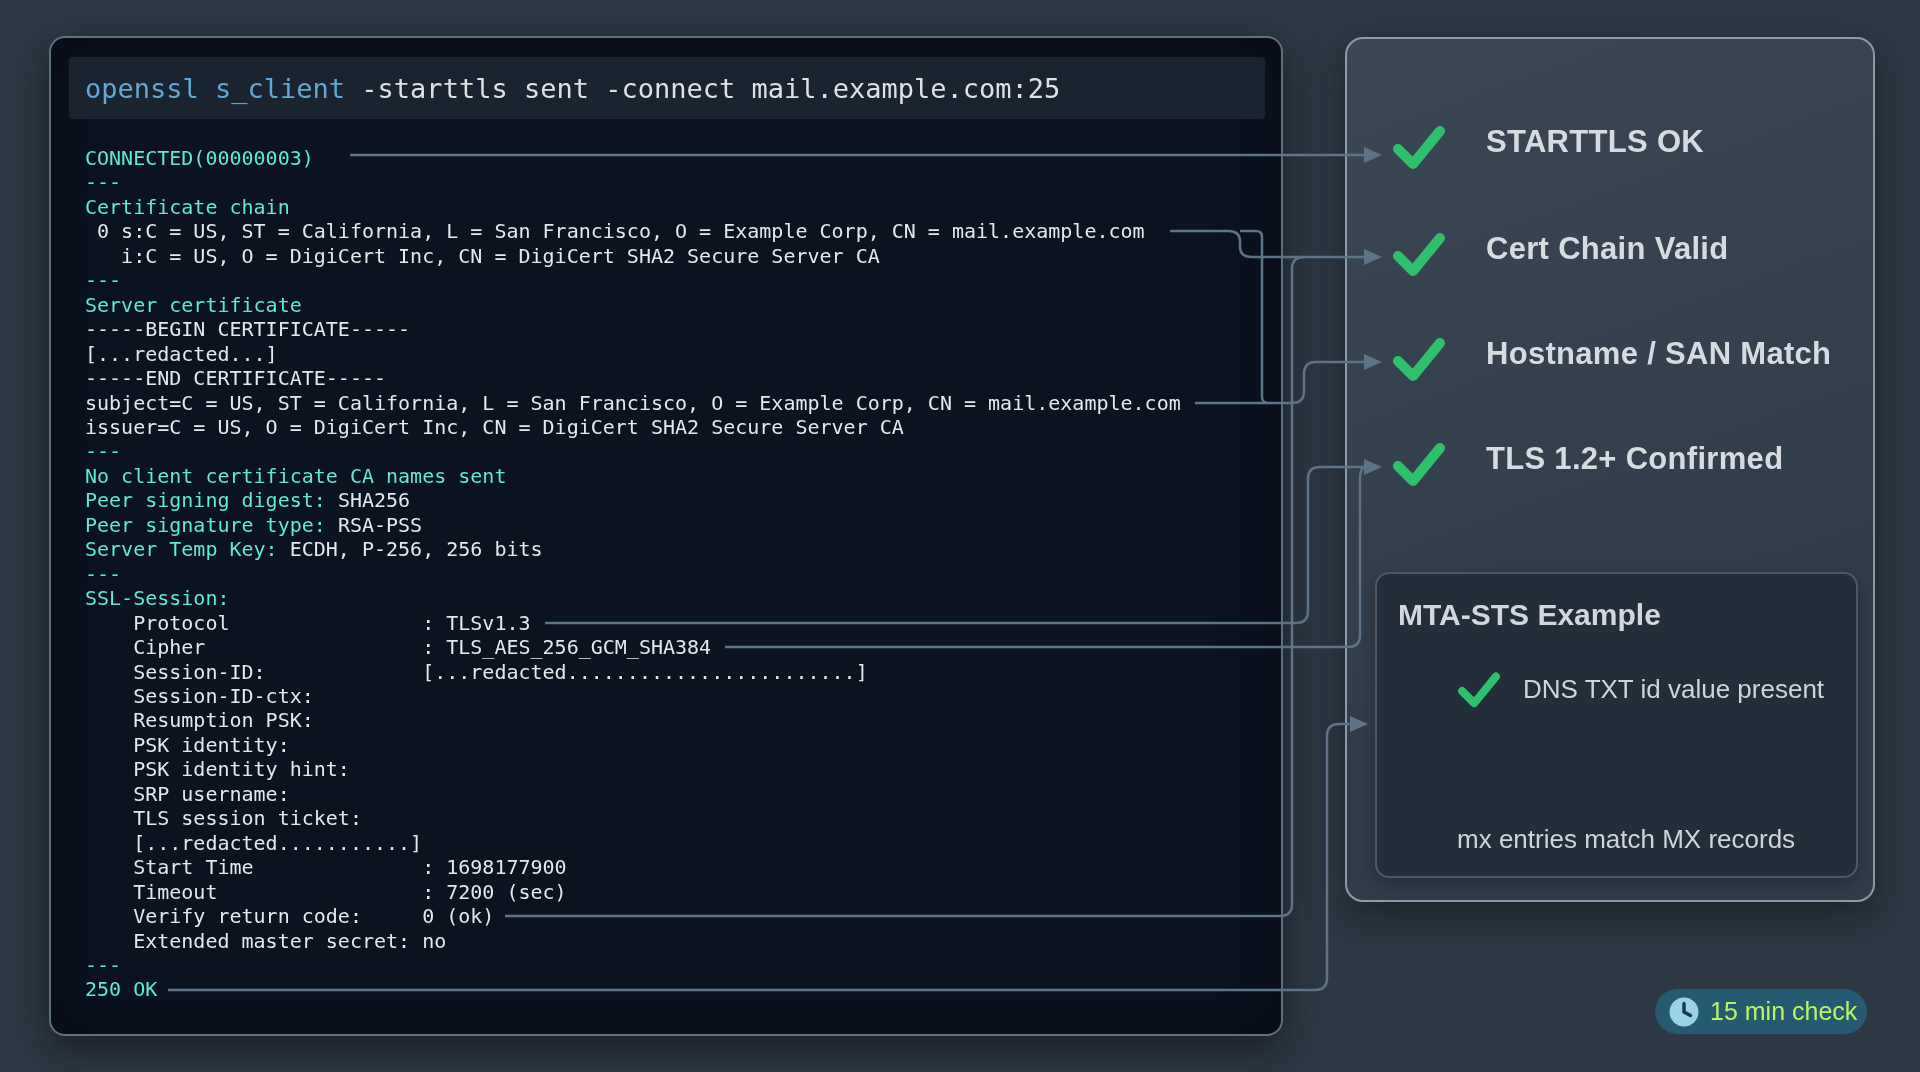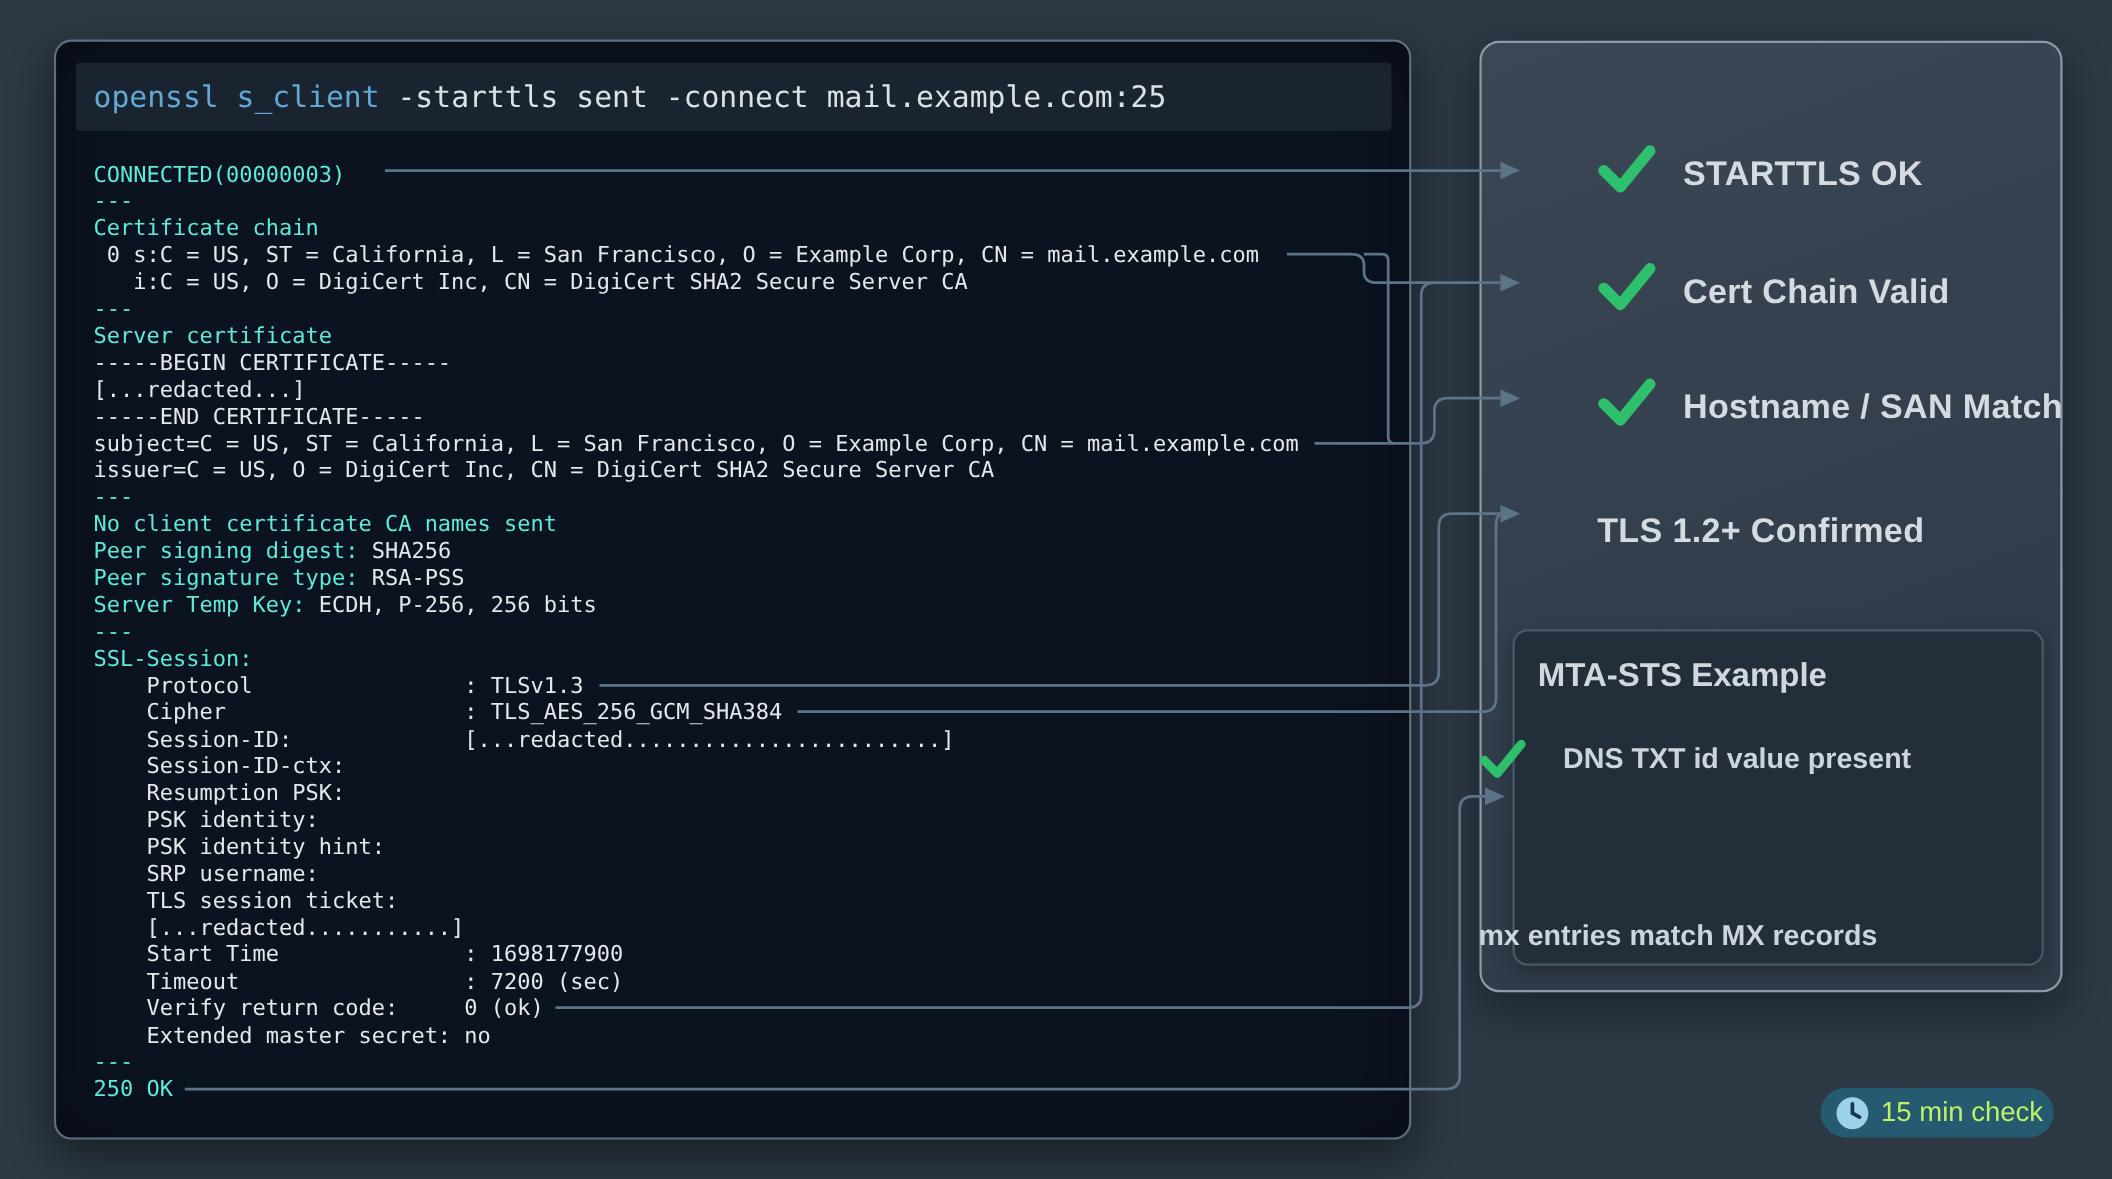--- a/index.html
+++ b/index.html
@@ -35,30 +35,30 @@
   #term .w{color:#e4e8eb;}
 
   
   .panel{
     position:absolute;left:1345px;top:37px;width:530px;height:865px;
     border:2px solid #8b9aa9;border-radius:18px;
     background:linear-gradient(160deg,#3b4755 0%,#303c4a 70%);
     box-shadow:0 14px 40px rgba(0,0,0,.35);
     box-sizing:border-box;
   }
-  .chk{position:absolute;left:1452px;height:52px;display:flex;align-items:flex-end;gap:24px;}
+  .chk{position:absolute;left:1392px;height:52px;display:flex;align-items:flex-start;gap:40px;}
   .chk-label{font-size:31px;font-weight:600;color:#d6dbe1;letter-spacing:.3px;white-space:nowrap;}
 
   .mta{
     position:absolute;left:1375px;top:572px;width:483px;height:306px;
     background:#232e3b;border:2px solid #4a5969;border-radius:14px;box-sizing:border-box;
     box-shadow:0 6px 18px rgba(0,0,0,.25);
   }
   .mta-title{position:absolute;left:1398px;top:598px;font-size:30px;font-weight:700;color:#d2d7dd;white-space:nowrap;}
-  .mti{position:absolute;left:1344px;height:42px;display:flex;align-items:center;gap:33px;font-weight:bold;}
+  .mti{position:absolute;left:1457px;height:42px;display:flex;align-items:center;gap:22px;}
   .mti-label{font-size:26px;color:#ced4db;white-space:nowrap;}
 
   
   .badge{
     position:absolute;left:1655px;top:989px;width:212px;height:45px;
     background:#255a71;border-radius:23px;
     display:flex;align-items:center;gap:10px;padding-left:13px;box-sizing:border-box;
   }
   .badge-label{font-size:25px;color:#bef264;white-space:nowrap;}
 
@@ -127,21 +127,21 @@
         <path d="M6 25 L21 40 L48 7" fill="none" stroke="#2ec06d" stroke-width="10" stroke-linecap="round" stroke-linejoin="round"></path>
       </svg>
       <span class="chk-label">Cert Chain Valid</span>
     </div>
     <div class="chk" style="top: 336px;">
       <svg width="54" height="46" viewBox="0 0 54 46">
         <path d="M6 25 L21 40 L48 7" fill="none" stroke="#2ec06d" stroke-width="10" stroke-linecap="round" stroke-linejoin="round"></path>
       </svg>
       <span class="chk-label">Hostname / SAN Match</span>
     </div>
-    <div class="chk" style="top: 441px; flex-direction: column;">
+    <div class="chk" style="top: 441px;">
       <svg width="54" height="46" viewBox="0 0 54 46">
         <path d="M6 25 L21 40 L48 7" fill="none" stroke="#2ec06d" stroke-width="10" stroke-linecap="round" stroke-linejoin="round"></path>
       </svg>
       <span class="chk-label">TLS 1.2+ Confirmed</span>
     </div>
     <div class="mti" style="top: 668px;">
       <svg width="44" height="37" viewBox="0 0 54 46">
         <path d="M6 25 L21 40 L48 7" fill="none" stroke="#2ec06d" stroke-width="10" stroke-linecap="round" stroke-linejoin="round"></path>
       </svg>
       <span class="mti-label">DNS TXT id value present</span>

